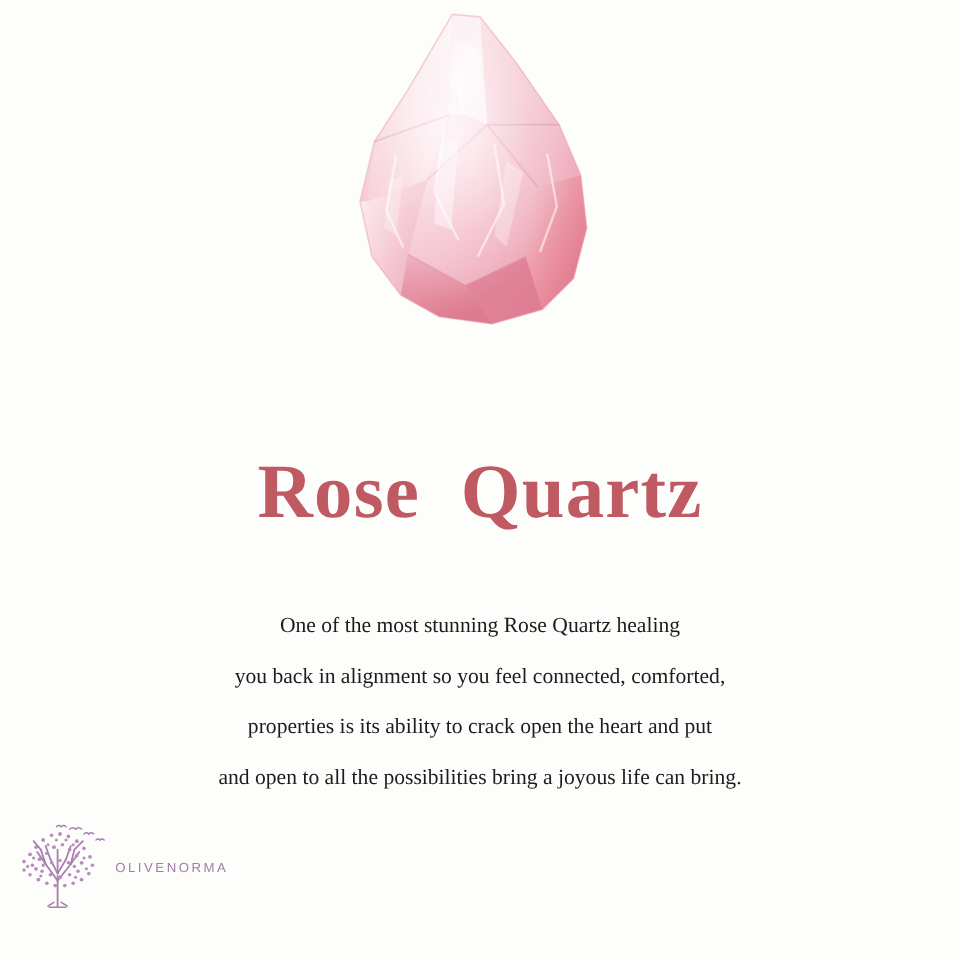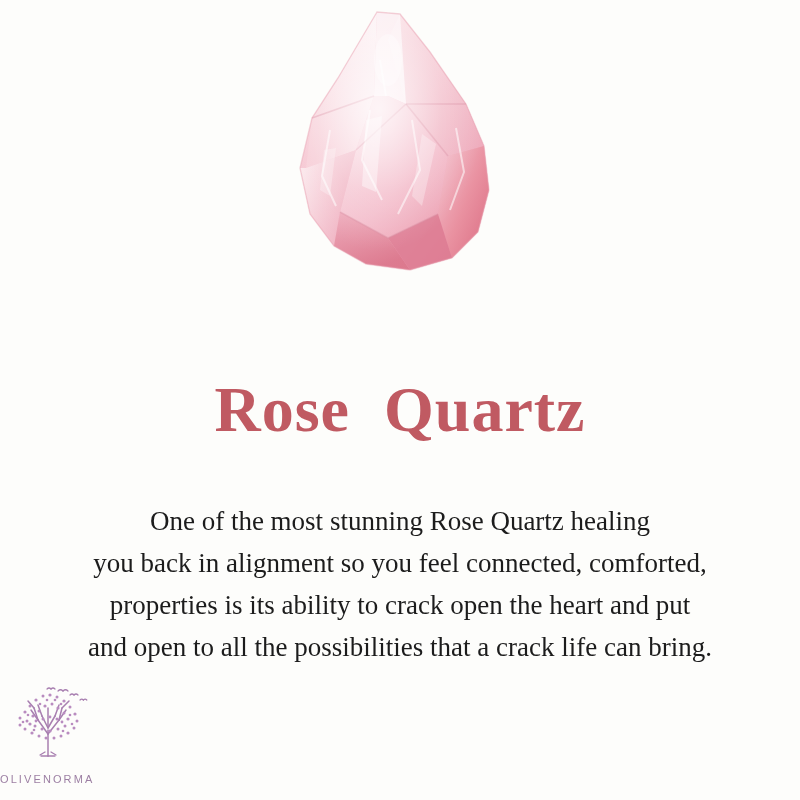--- a/index.html
+++ b/index.html
@@ -73,38 +73,37 @@
   }
 
   
   .body-copy {
     position: absolute;
     top: 500px;
     left: 40px;
     width: 720px;
     text-align: center;
     font-family: "Liberation Serif", "DejaVu Serif", serif;
-    font-size: 27px;
+    font-size: 18px;
     line-height: 42px;
     color: #1c1c1c;
   }
   .body-copy .line {
     display: block;
     white-space: nowrap;
   }
 
   
   .logo {
     position: absolute;
     top: 686px;
     left: 0;
     width: 800px;
     display: flex;
-    flex-direction: column;
-    gap: 11px;
+    align-items: center;
   }
   .logo-mark {
     display: block;
   }
   .logo-word {
     margin-top: 2px;
     font-family: "Liberation Sans", "DejaVu Sans", sans-serif;
     font-size: 11px;
     letter-spacing: 2.1px;
     color: #9c7fa3;
@@ -205,21 +204,21 @@
     </svg>
   </div>
 
   <h1 class="title">Rose  Quartz</h1>
 
 
   <div class="body-copy">
     <span class="line">One of the most stunning Rose Quartz healing</span>
     <span class="line">you back in alignment so you feel connected, comforted,</span>
     <span class="line">properties is its ability to crack open the heart and put</span>
-    <span class="line">and open to all the possibilities that a crack life can bring.</span>
+    <span class="line">and open to all the possibilities bring a joyous life can bring.</span>
   </div>
 
   <div class="logo">
     <svg class="logo-mark" width="96" height="74" viewBox="0 0 96 74">
       <g stroke="#a87fb0" stroke-width="1.5" fill="none" stroke-linecap="round">
 
         <path d="M48 70 L48 44"></path>
         <path d="M48 48 L38 34"></path>
         <path d="M48 48 L59 34"></path>
         <path d="M48 42 L42 30"></path>

